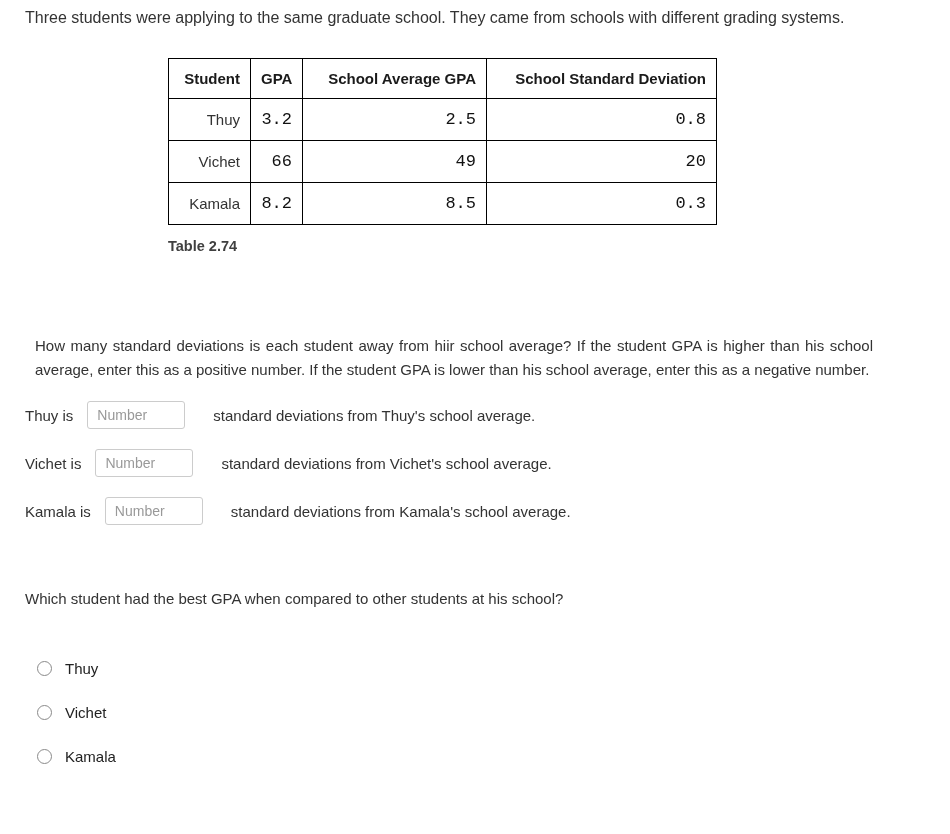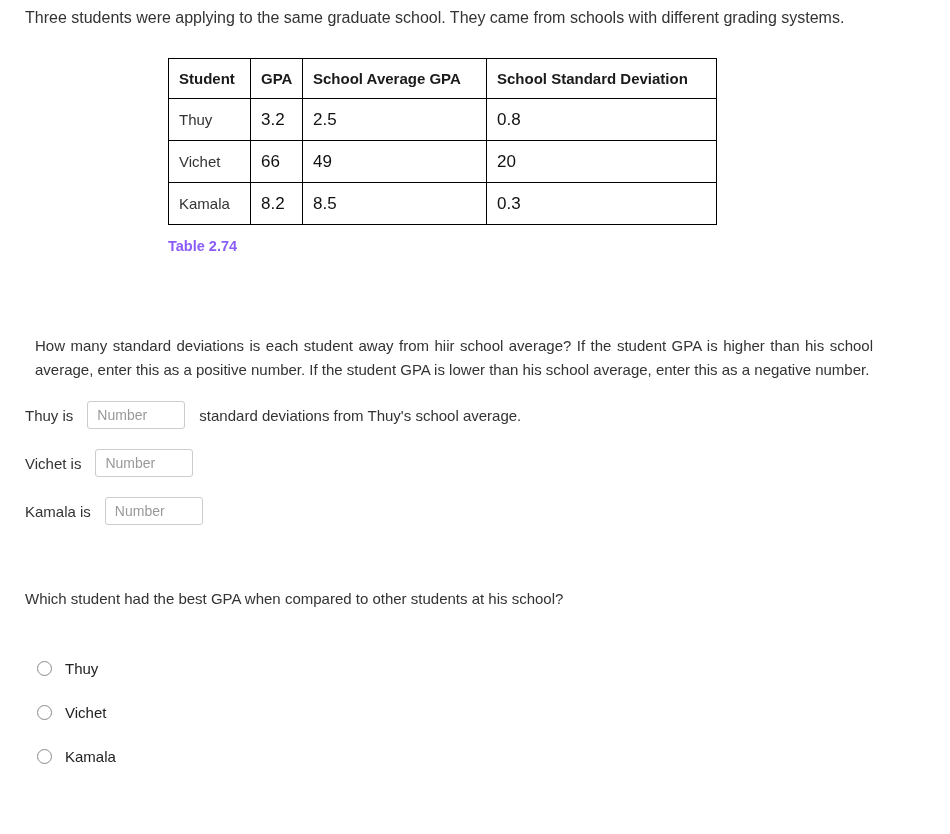--- a/index.html
+++ b/index.html
@@ -25,63 +25,63 @@
     border-collapse: collapse;
     table-layout: fixed;
     width: 548px;
   }
   table.gpa-table col.c-student { width: 82px; }
   table.gpa-table col.c-gpa { width: 52px; }
   table.gpa-table col.c-avg { width: 184px; }
   table.gpa-table col.c-sd { width: 230px; }
   table.gpa-table th, table.gpa-table td {
     border: 1px solid #000000;
-    text-align: left;
+    text-align: right;
     vertical-align: middle;
     padding: 9px 10px;
   }
   table.gpa-table th {
     font-size: 15px;
     font-weight: bold;
     color: #1a1a1a;
     height: 40px;
   }
   table.gpa-table td { height: 42px; }
   td.name { font-size: 15px; color: #333333; }
   td.num {
-    font-family: Liberation Sans, sans-serif;
+    font-family: Liberation Mono, monospace;
     font-size: 17px;
     color: #111111;
   }
 
   .caption {
     margin: 13px 0 0 168px;
     font-size: 14.5px;
     font-weight: bold;
-    color: #8b5cf6;
+    color: #404040;
   }
 
   p.q1 {
     margin: 80px 25px 0 35px;
     width: 838px;
     font-size: 15px;
     line-height: 24px;
     text-align: justify;
   }
 
   .answer-row {
     display: flex;
     align-items: center;
     margin-left: 25px;
     margin-top: 18px;
     font-size: 15px;
     height: 30px;
   }
   .answer-row .prefix { margin-right: 14px; text-align: center; }
-  .answer-row .suffix { margin-left: 14px; }
+  .answer-row .suffix { margin-left: 28px; }
   .answer-row input[type="text"] {
     width: 98px;
     height: 28px;
     border: 1px solid #cccccc;
     border-radius: 3px;
     padding: 0 9px;
     font-family: "Liberation Sans", sans-serif;
     font-size: 14px;
     color: #0f766e;
     outline: none;
@@ -165,25 +165,27 @@
 
   <div class="answer-row">
     <span class="prefix">Thuy is</span>
     <input type="text" placeholder="Number" style="">
     <span class="suffix">standard deviations from Thuy's school average.</span>
   </div>
 
   <div class="answer-row">
     <span class="prefix">Vichet is</span>
     <input type="text" placeholder="Number" style="">
+    <span class="suffix">standard deviations from Vichet's school average.</span>
   </div>
 
   <div class="answer-row">
     <span class="prefix">Kamala is</span>
     <input type="text" placeholder="Number" style="">
+    <span class="suffix">standard deviations from Kamala's school average.</span>
   </div>
 
   <p class="q2">Which student had the best GPA when compared to other students at his school?</p>
 
   <div class="options">
     <label class="option">
       <input type="radio" name="best-gpa" style="">
       <span>Thuy</span>
     </label>
     <label class="option">

